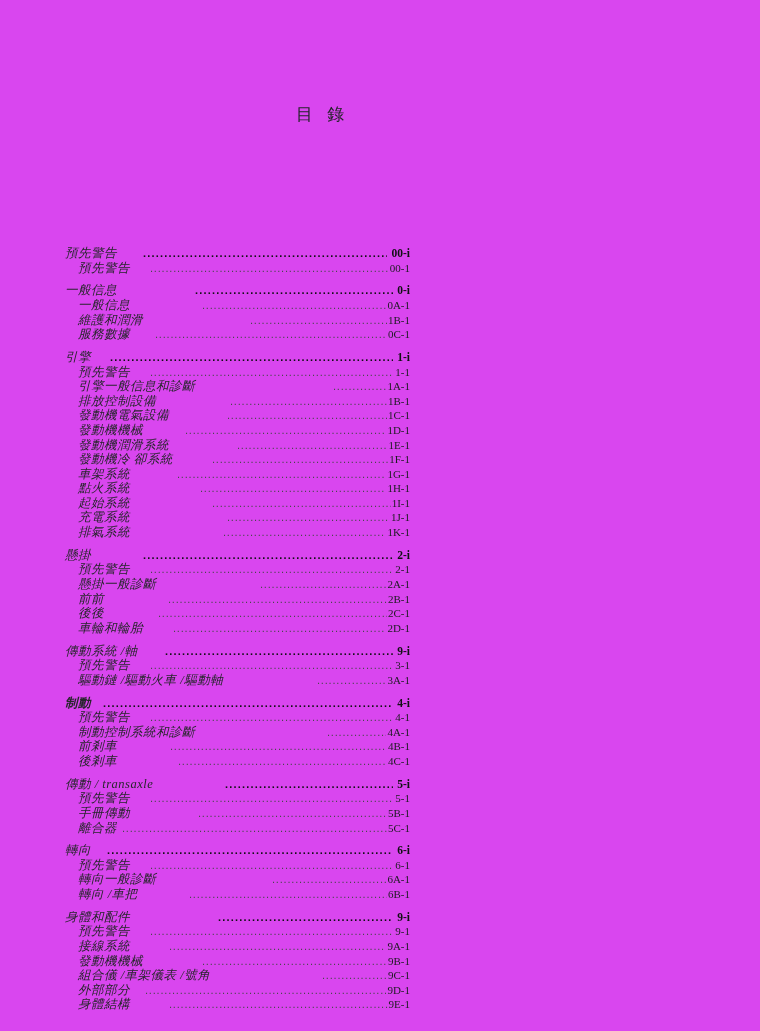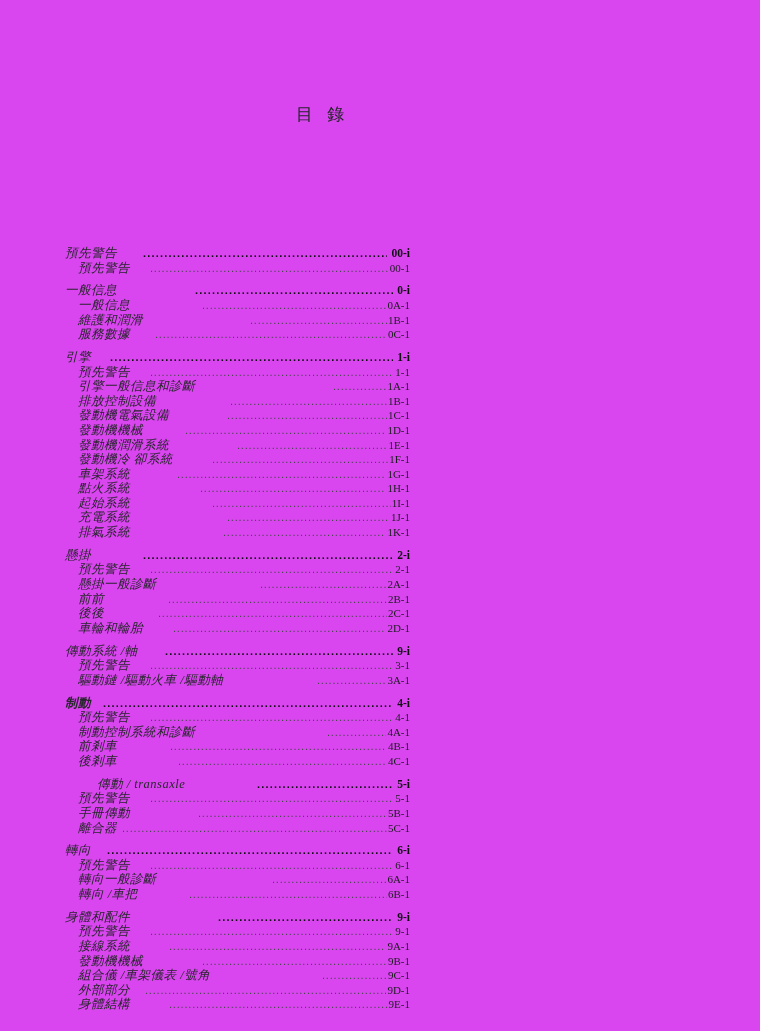--- a/index.html
+++ b/index.html
@@ -245,21 +245,21 @@
     <span class="pg">4B-1</span>
   </div>
         <div class="row sub">
     <span class="lbl" style="min-width: 113px;">後剎車</span>
     <span class="dots"></span>
     <span class="pg">4C-1</span>
   </div>
       </div>
       <div class="toc-section">
         <div class="row head">
-    <span class="lbl" style="min-width: 160px; margin-left: 32px;">傳動 / transaxle</span>
+    <span class="lbl" style="min-width: 160px;">傳動 / transaxle</span>
     <span class="dots"></span>
     <span class="pg">5-i</span>
   </div>
         <div class="row sub">
     <span class="lbl" style="min-width: 85px;">預先警告</span>
     <span class="dots"></span>
     <span class="pg">5-1</span>
   </div>
         <div class="row sub">
     <span class="lbl" style="min-width: 133px;">手冊傳動</span>

